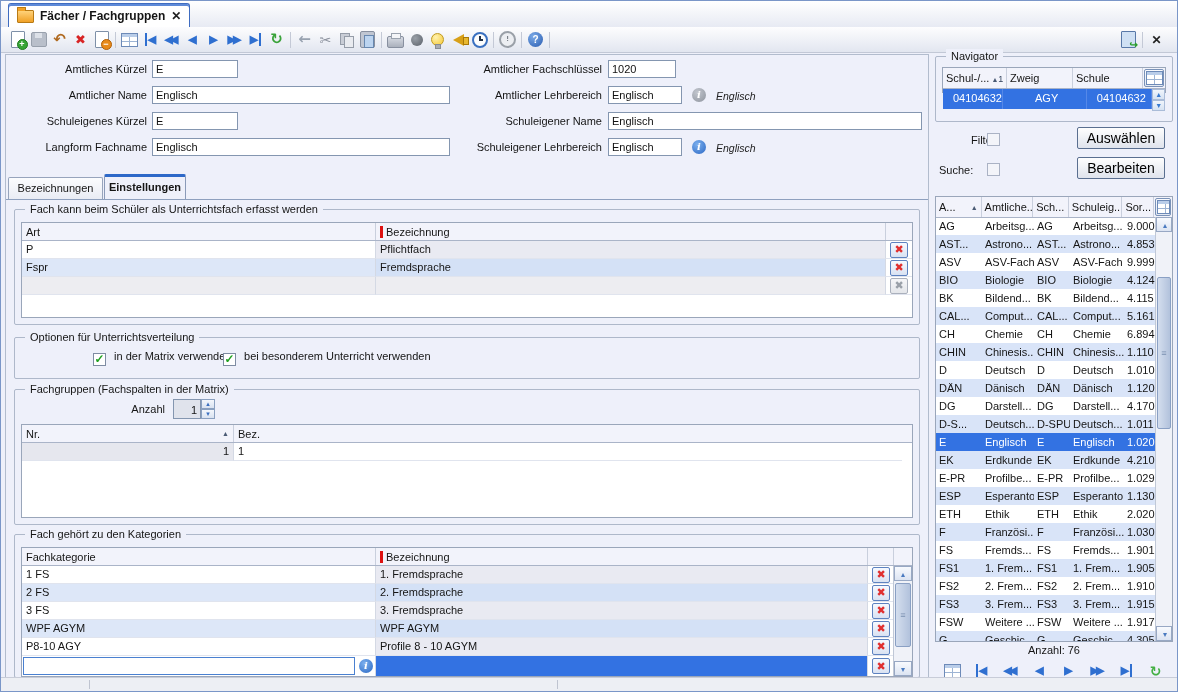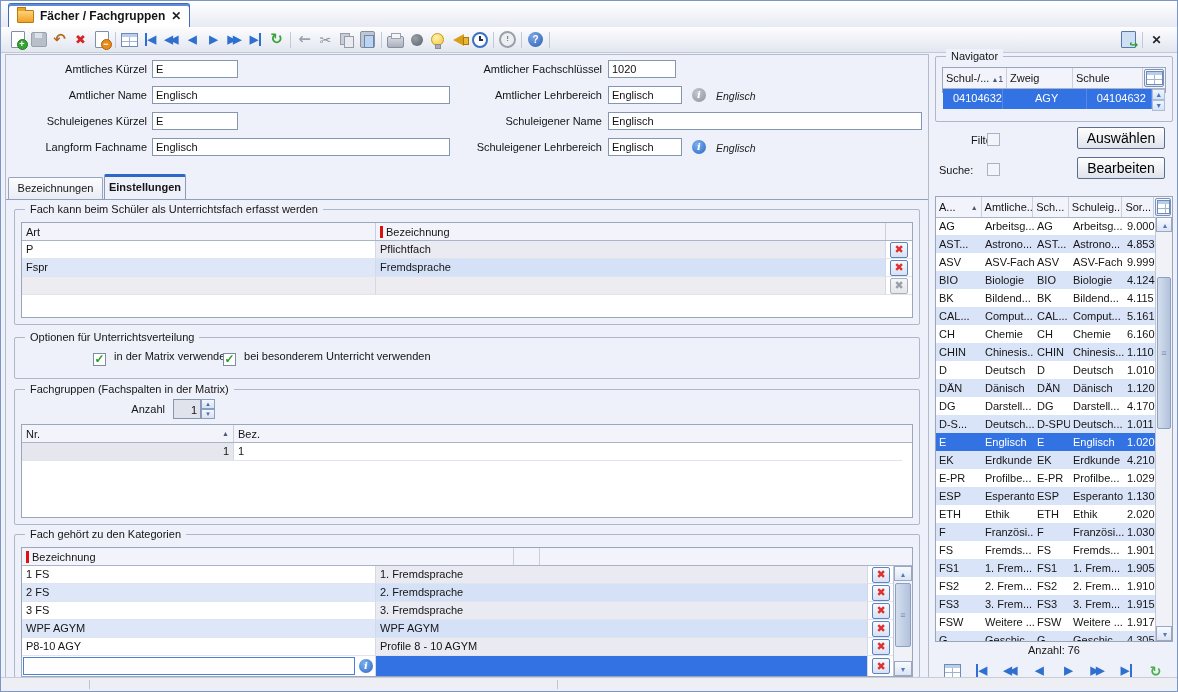--- a/index.html
+++ b/index.html
@@ -359,20 +359,23 @@
               <span class="td bz" style="border-right:none;">1</span>
             </div>
           </div>
       </div>
     </div>
 
     <div class="fs" style="left:8px;top:479px;width:906px;height:144px;">
       <span class="lg">Fach gehört zu den Kategorien</span>
       <div class="tbl t4" style="left:6px;top:12px;width:892px;height:130px;">
         <div class="thead">
+          <span class="th kat">
+              <span>Fachkategorie</span>
+            </span>
           <span class="th bez4" style="background:#f2f3fb;">
               <span class="reqbar"></span>
               <span>Bezeichnung</span>
             </span>
           <span class="th dcol"></span>
           <span class="th scol" style="border-right:none;"></span>
         </div>
         <div id="t4-body">
 
             <div class="trow">
@@ -551,21 +554,21 @@
             <span class="sc c3">CAL...</span>
             <span class="sc c4">Comput...</span>
             <span class="sc c5">5.161</span>
           </div>
 
           <div class="srow">
             <span class="sc c1">CH</span>
             <span class="sc c2">Chemie</span>
             <span class="sc c3">CH</span>
             <span class="sc c4">Chemie</span>
-            <span class="sc c5">6.160</span>
+            <span class="sc c5">6.894</span>
           </div>
 
           <div class="srow alt">
             <span class="sc c1">CHIN</span>
             <span class="sc c2">Chinesis...</span>
             <span class="sc c3">CHIN</span>
             <span class="sc c4">Chinesis...</span>
             <span class="sc c5">1.110</span>
           </div>
 

